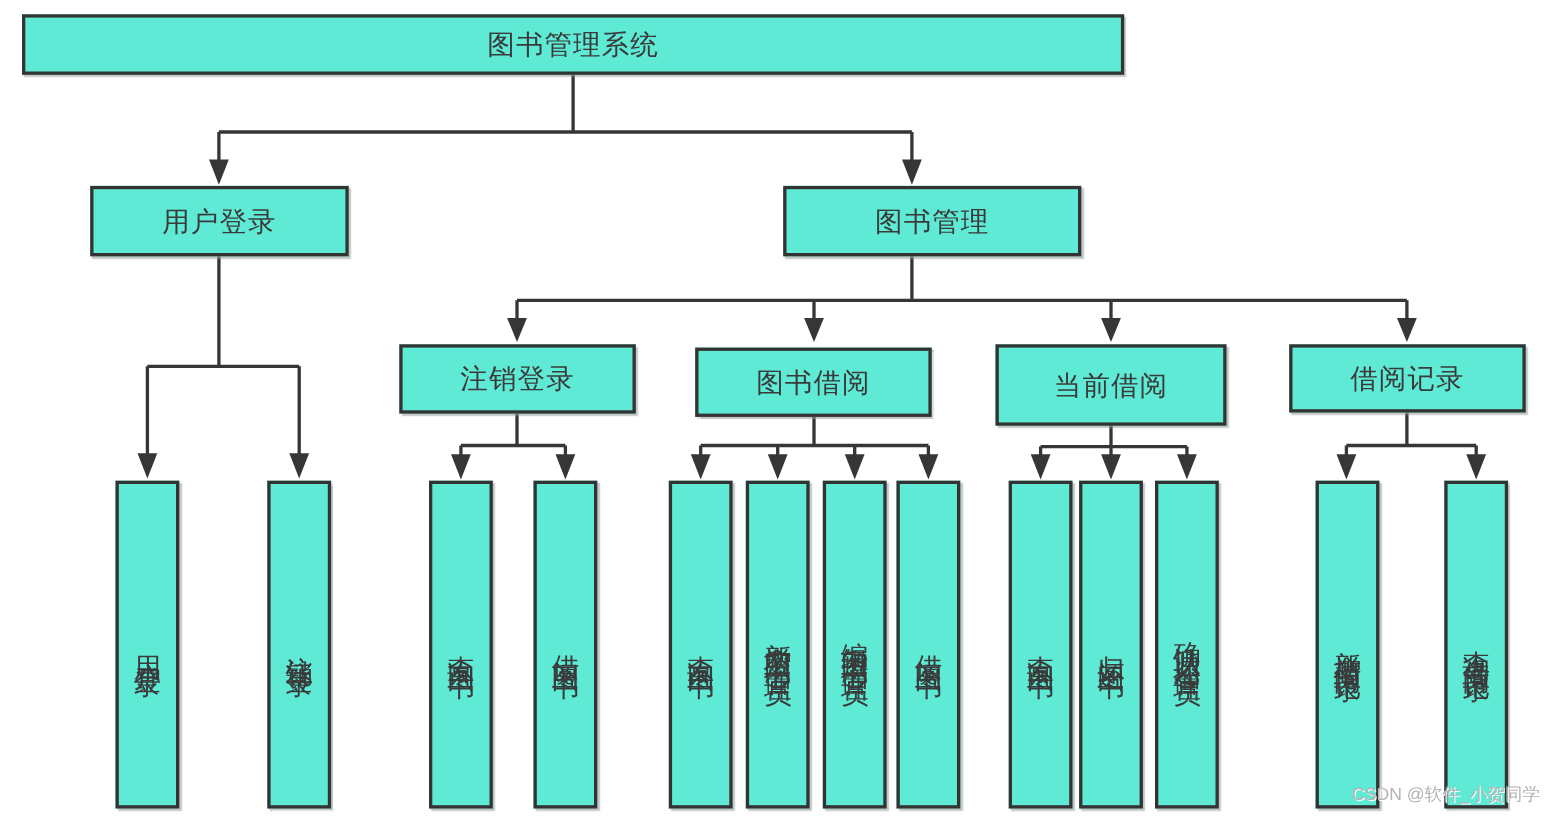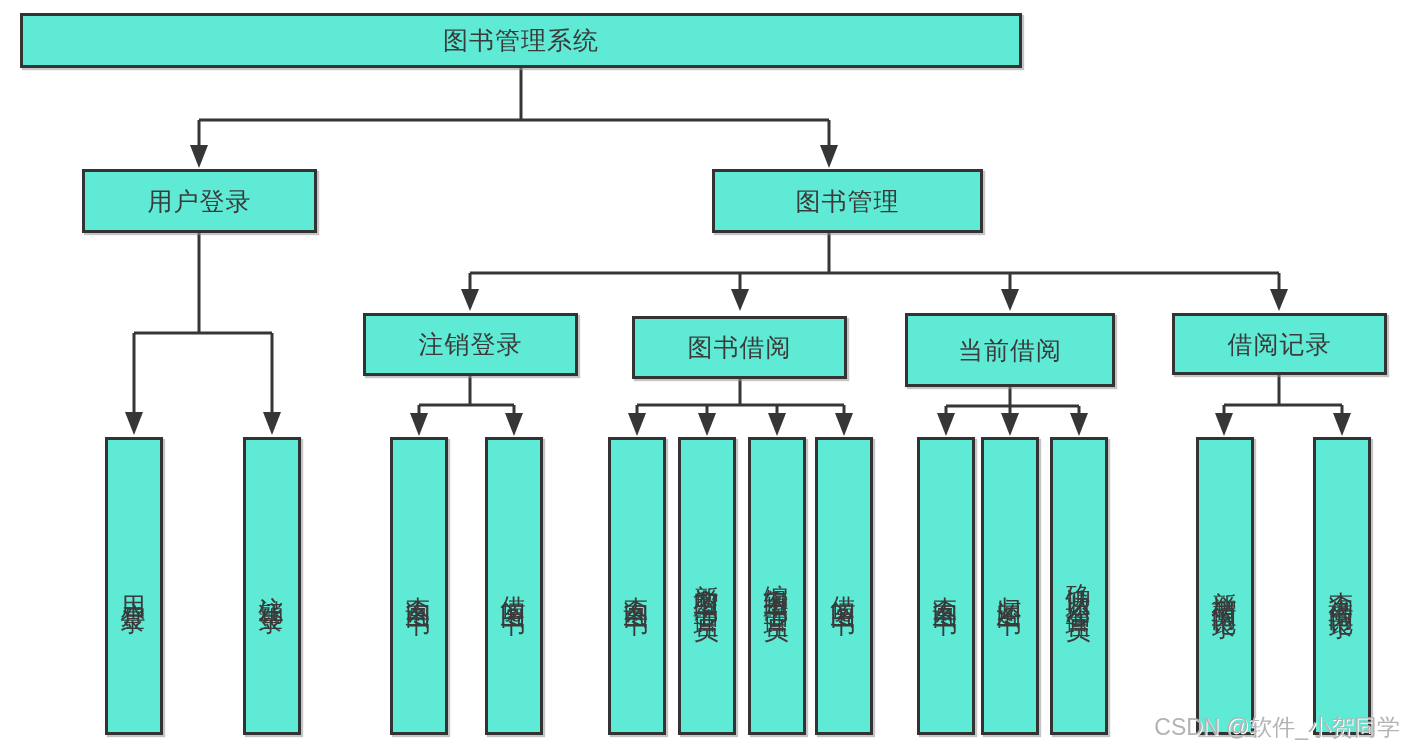--- a/index.html
+++ b/index.html
@@ -45,21 +45,21 @@
     text-orientation: mixed;
     font-size: 25px;
     letter-spacing: 5px;
     color: #3a3a3a;
     white-space: nowrap;
   }
   .watermark {
     position: absolute;
     right: 5px;
     top: 712px;
-    font-size: 23px;
+    font-size: 16px;
     color: #b3b3b3;
     text-shadow: 1px 1px 0 #ffffff;
     z-index: 3;
     white-space: nowrap;
     padding-left: 44px;
   }
   
   .n-root   { left: 20px;   top: 13px;  width: 1002px; height: 55px; }
   .n-login  { left: 82px;   top: 169px; width: 235px;  height: 64px; }
   .n-mgmt   { left: 712px;  top: 169px; width: 271px;  height: 64px; }

